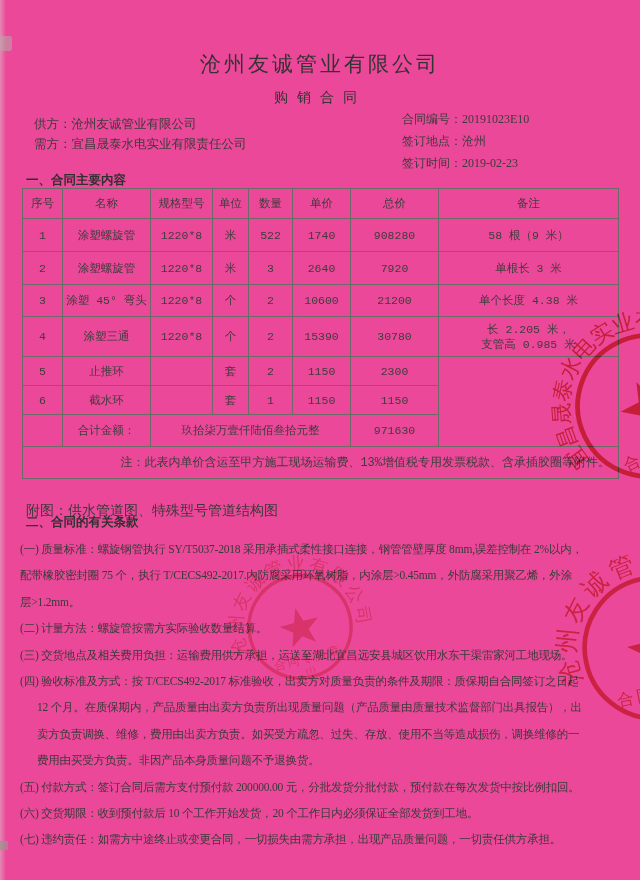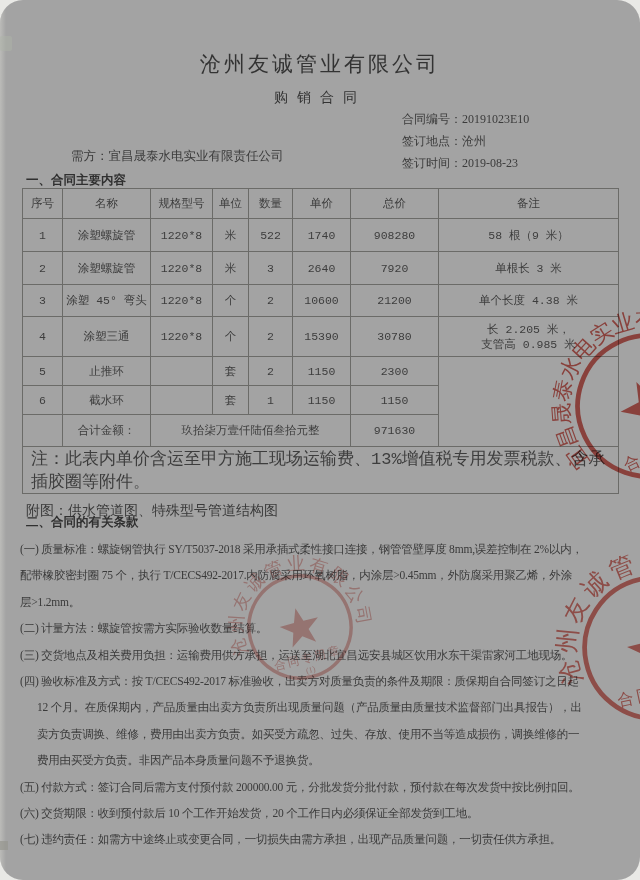--- a/index.html
+++ b/index.html
@@ -1,40 +1,39 @@
 <!DOCTYPE html>
 <html><head>
 <meta charset="utf-8">
 <style>
   html,body { margin:0; padding:0; background:#e9e9e6; }
   .page {
     position:relative; width:640px; height:880px; margin:0 auto;
-    background:#a3a3a3; overflow:hidden;
+    background:#ec4899; overflow:hidden;
     font-family:"Liberation Serif","DejaVu Serif",serif;
     color:#3a3a3a;
-    border-radius:23px;
   }
   .abs { position:absolute; }
   .title1 { top:50px; left:0; width:100%; text-align:center; font-size:21px; letter-spacing:3px; color:#333; }
   .title2 { top:89px; left:0; width:100%; text-align:center; font-size:14px; letter-spacing:9px; color:#333; }
   .meta  { left:402px; top:108px; font-size:12px; line-height:22px; color:#3b3b3b; }
   .party { left:34px; font-size:12.5px; color:#3b3b3b; }
   .sec-heading { left:26px; font-size:12.5px; font-weight:600; color:#303030; }
 
   table.items {
     position:absolute; left:22px; top:188px; width:596px;
     border-collapse:collapse; table-layout:fixed;
     font-size:11.5px; color:#3d3d3d;font-family:Liberation Mono, monospace;
   }
   table.items th, table.items td {
     border:1px solid #6b6b68; text-align:center; vertical-align:middle;
     font-weight:400; padding:0 2px; overflow:hidden;
   }
   table.items .remark { white-space:pre-line; line-height:15px; }
-  table.items .note-cell { text-align:left; padding:0 8px; font-size:17px;margin-left:15px; }
+  table.items .note-cell { text-align:right; padding:0 8px; font-size:12px;margin-left:15px; }
 
   .attachment { left:26px; top:502px; font-size:14px; }
 
   .clauses { left:20px; top:536px; width:608px; font-size:11.5px; line-height:26.4px; letter-spacing:-0.2px; color:#3a3a3a; }
   .clauses .line { white-space:nowrap; height:26.4px; }
   .clauses .indent { padding-left:17px; }
 
   svg.seal { position:absolute; overflow:visible; mix-blend-mode:multiply; pointer-events:none; }
   svg.seal .ring { fill:none; stroke-width:5; }
   svg.seal text { font-family:"Liberation Serif","DejaVu Serif",serif; }
@@ -56,26 +55,27 @@
 
 <div class="page">
 
   <div class="abs edge-shadow"></div>
   <div class="abs artifact-sq"></div>
   <div class="abs artifact-dot"></div>
 
   <div class="abs title1">沧州友诚管业有限公司</div>
   <div class="abs title2">购销合同</div>
 
-  <div class="abs party" style="top:148px;margin-left:37px;">需方：宜昌晟泰水电实业有限责任公司</div>
+  <div class="abs party" style="top:116px;">供方：沧州友诚管业有限公司</div>
+  <div class="abs party" style="top:136px;">需方：宜昌晟泰水电实业有限责任公司</div>
 
   <div class="abs meta">
     <div>合同编号：20191023E10</div>
     <div>签订地点：沧州</div>
-    <div>签订时间：2019-08-23</div>
+    <div>签订时间：2019-02-23</div>
   </div>
 
   <div class="abs sec-heading" style="top:172px;">一、合同主要内容</div>
 
   <table class="items">
     <colgroup>
       <col style="width:40px">
         <col style="width:88px">
         <col style="width:62px">
         <col style="width:36px">

